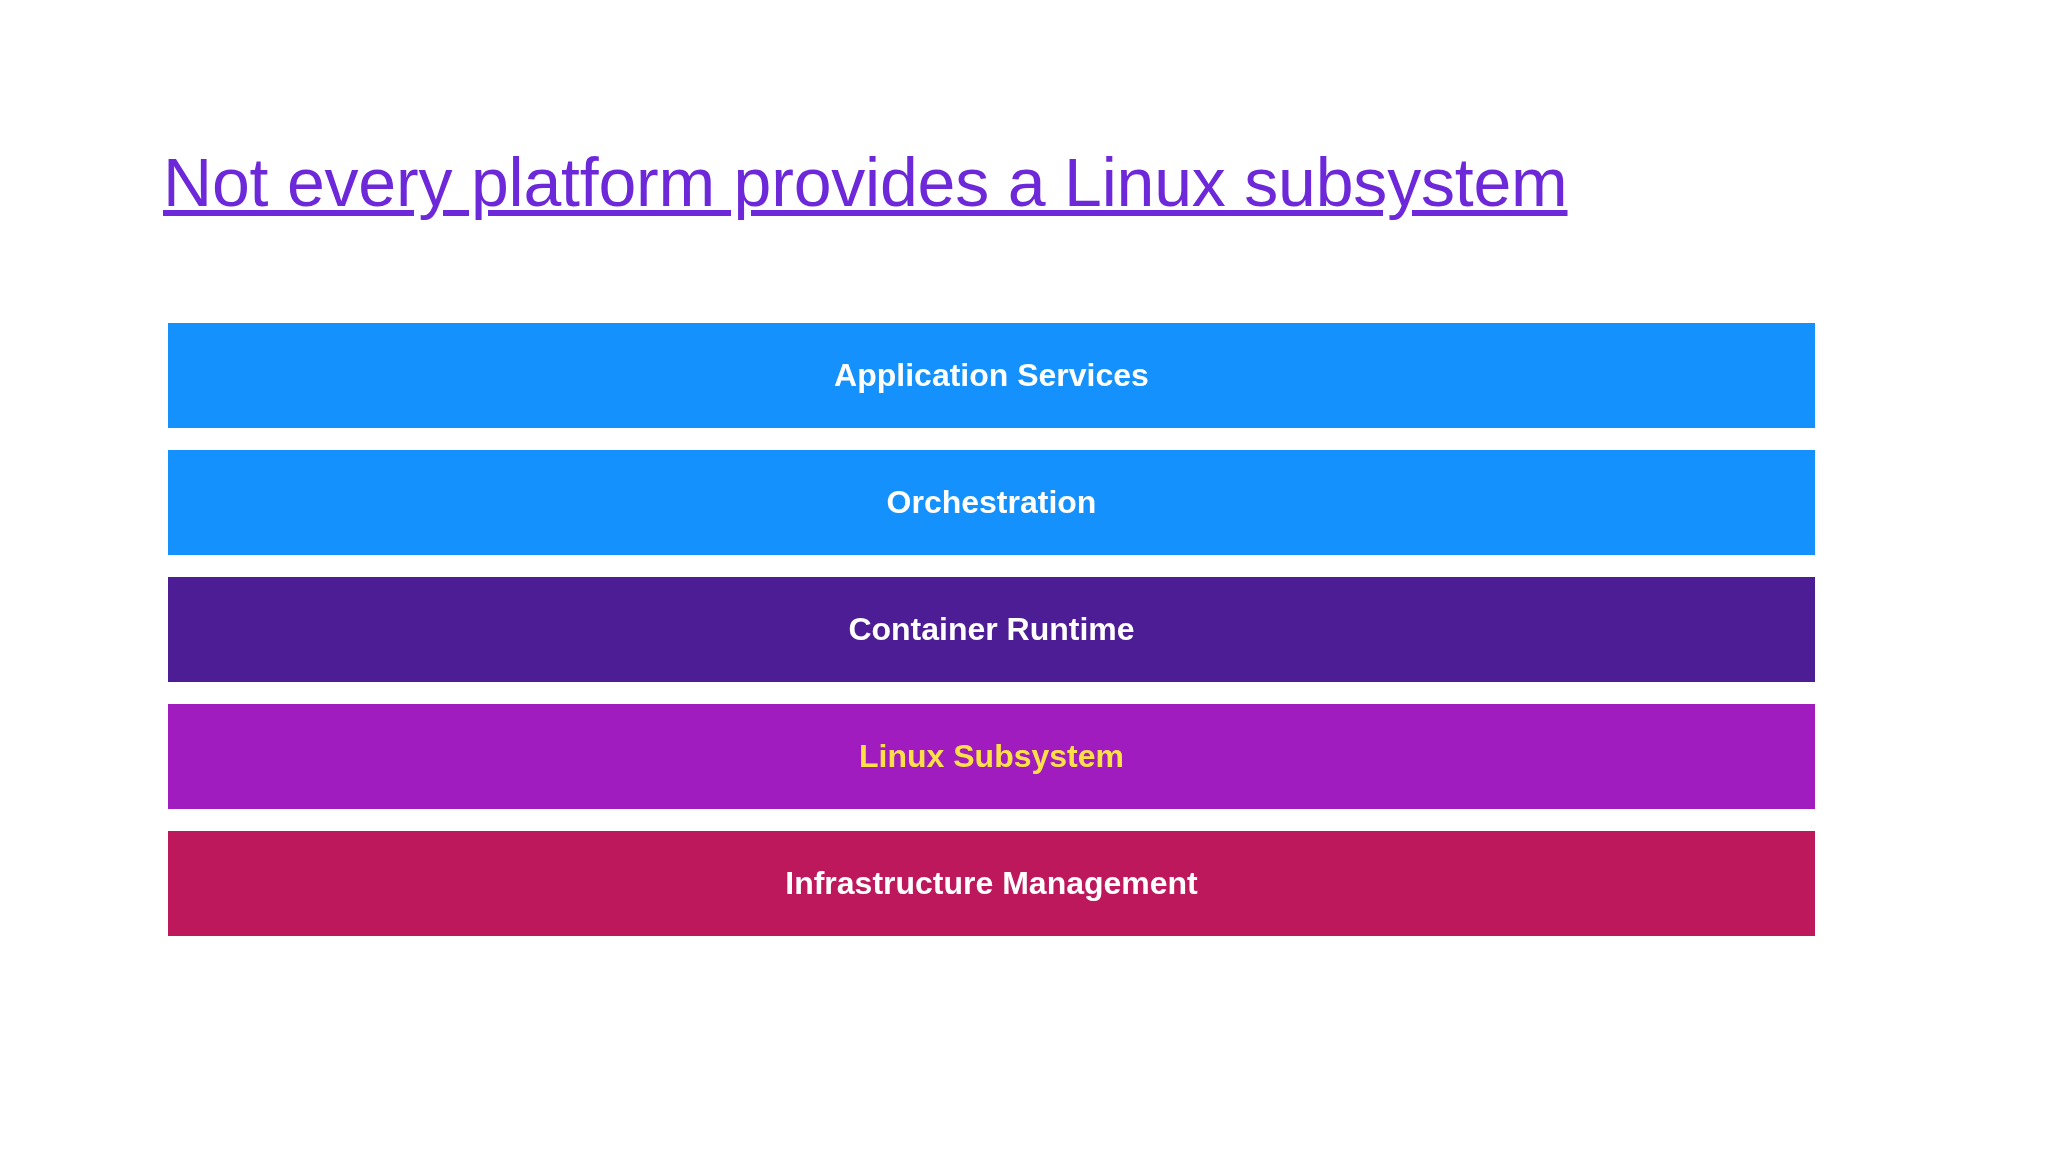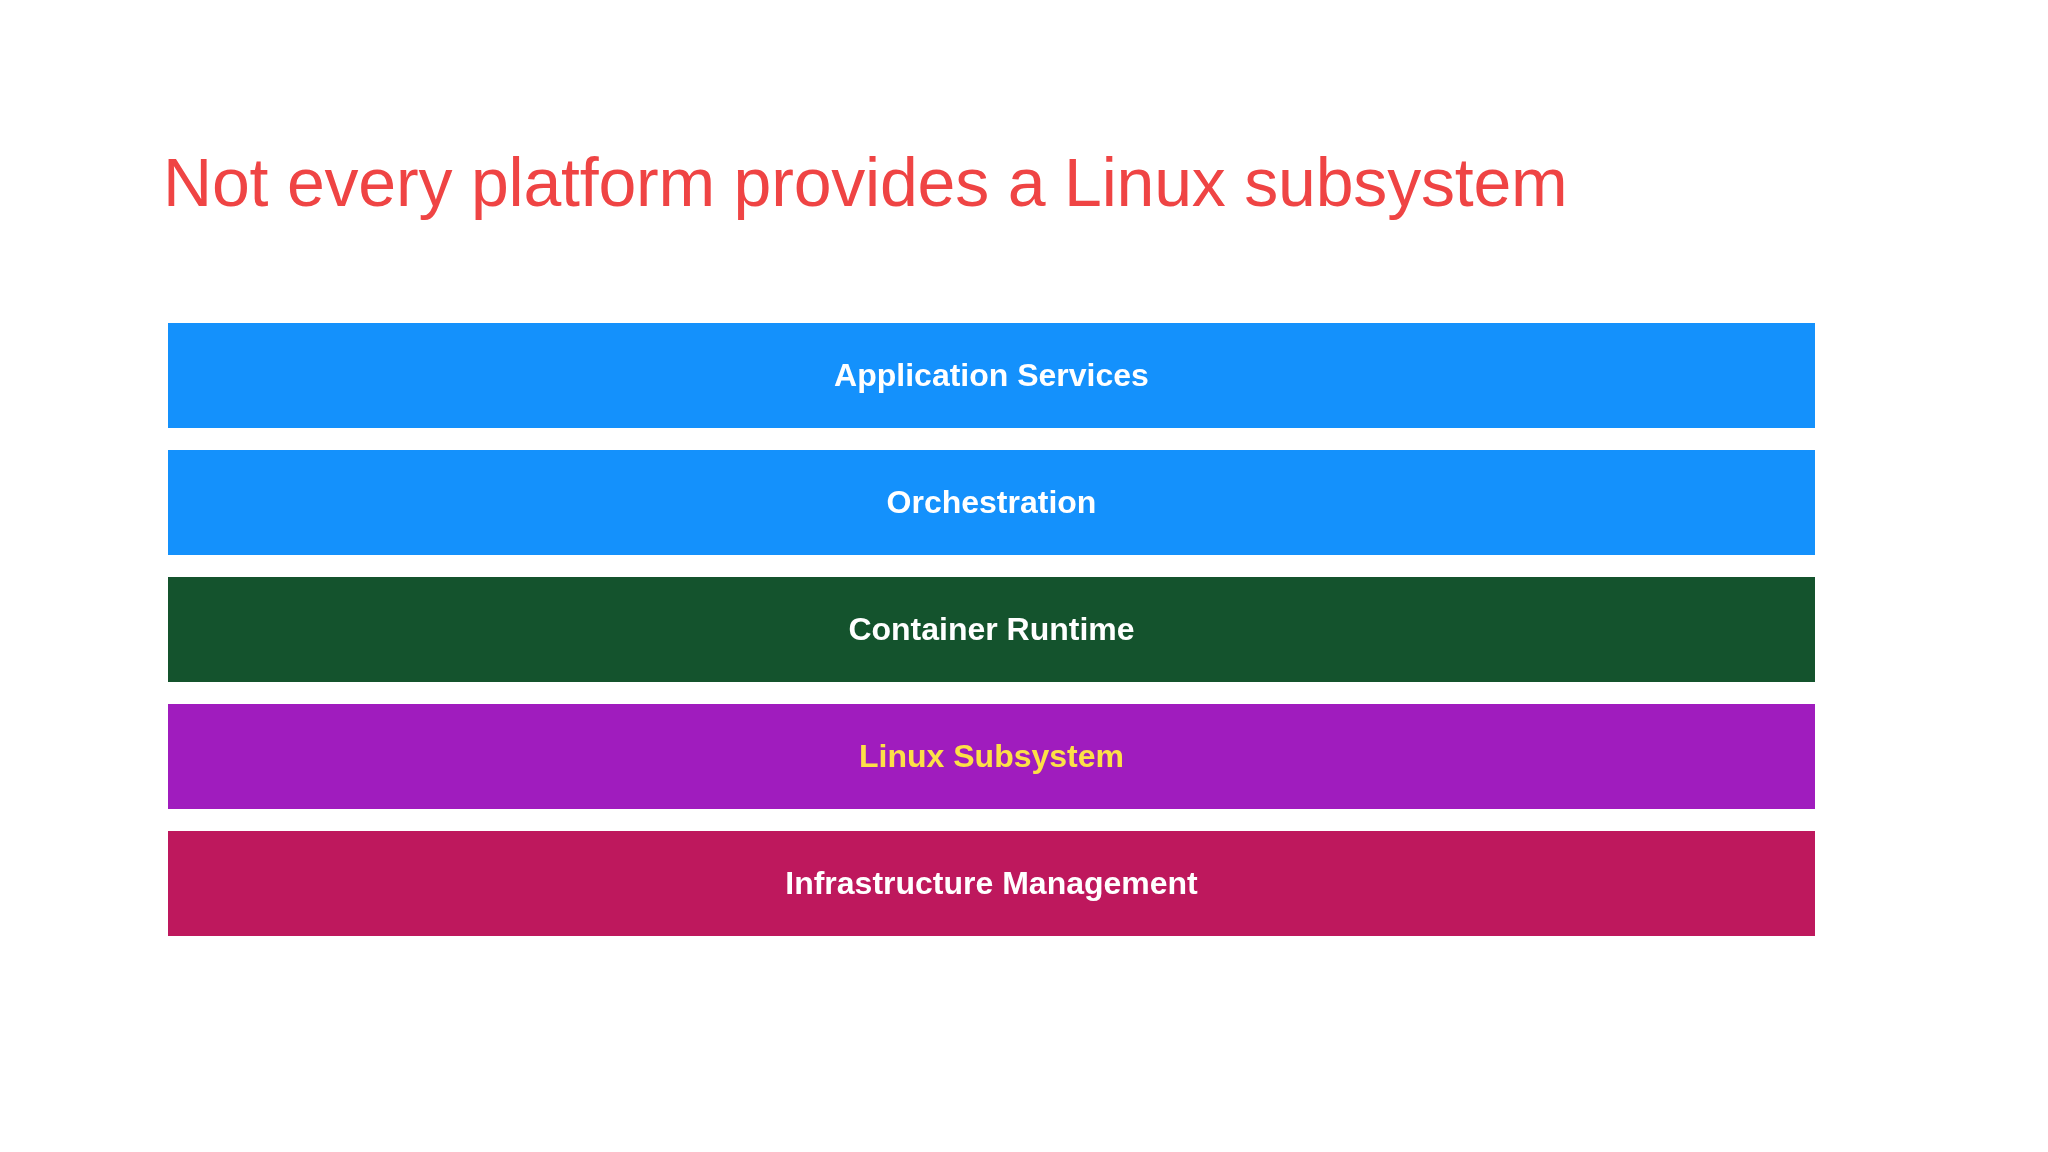--- a/index.html
+++ b/index.html
@@ -65,33 +65,33 @@
     line-height: 1.1;
     white-space: nowrap;
     user-select: none;
   }
 </style>
 </head>
 <body>
 
 <div id="slide" style="background: rgb(255, 255, 255);">
 
-  <div id="slide-title" style="color: #ef4444;">Not every platform provides a Linux subsystem</div>
+  <div id="slide-title" style="color: #6d28d9; text-decoration: underline;">Not every platform provides a Linux subsystem</div>
 
   <div id="stack">
 
     <div class="layer-bar blue" style="background-color: rgb(20, 145, 252);">
       <span class="layer-label" style="color: rgb(255, 255, 255);">Application Services</span>
     </div>
 
     <div class="layer-bar blue" style="background-color: rgb(20, 145, 252);">
       <span class="layer-label" style="color: rgb(255, 255, 255);">Orchestration</span>
     </div>
 
-    <div class="layer-bar blue" style="background-color: #14532d;">
+    <div class="layer-bar blue" style="background-color: #4c1d95;">
       <span class="layer-label" style="color: rgb(255, 255, 255);">Container Runtime</span>
     </div>
 
     <div class="layer-bar purple" style="background-color: rgb(160, 28, 190);">
       <span class="layer-label" style="color: #fde047;">Linux Subsystem</span>
     </div>
 
     <div class="layer-bar blue" style="background-color: #be185d;">
       <span class="layer-label" style="color: rgb(255, 255, 255);">Infrastructure Management</span>
     </div>

